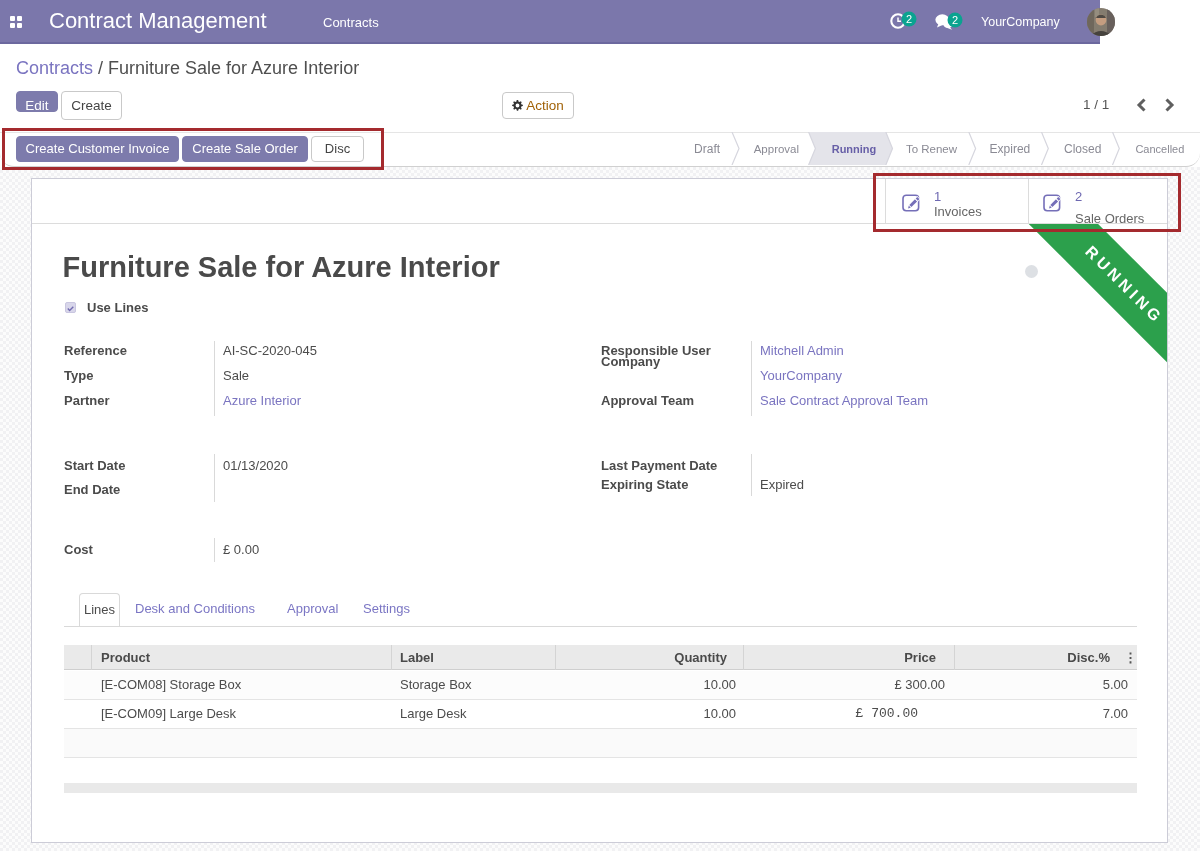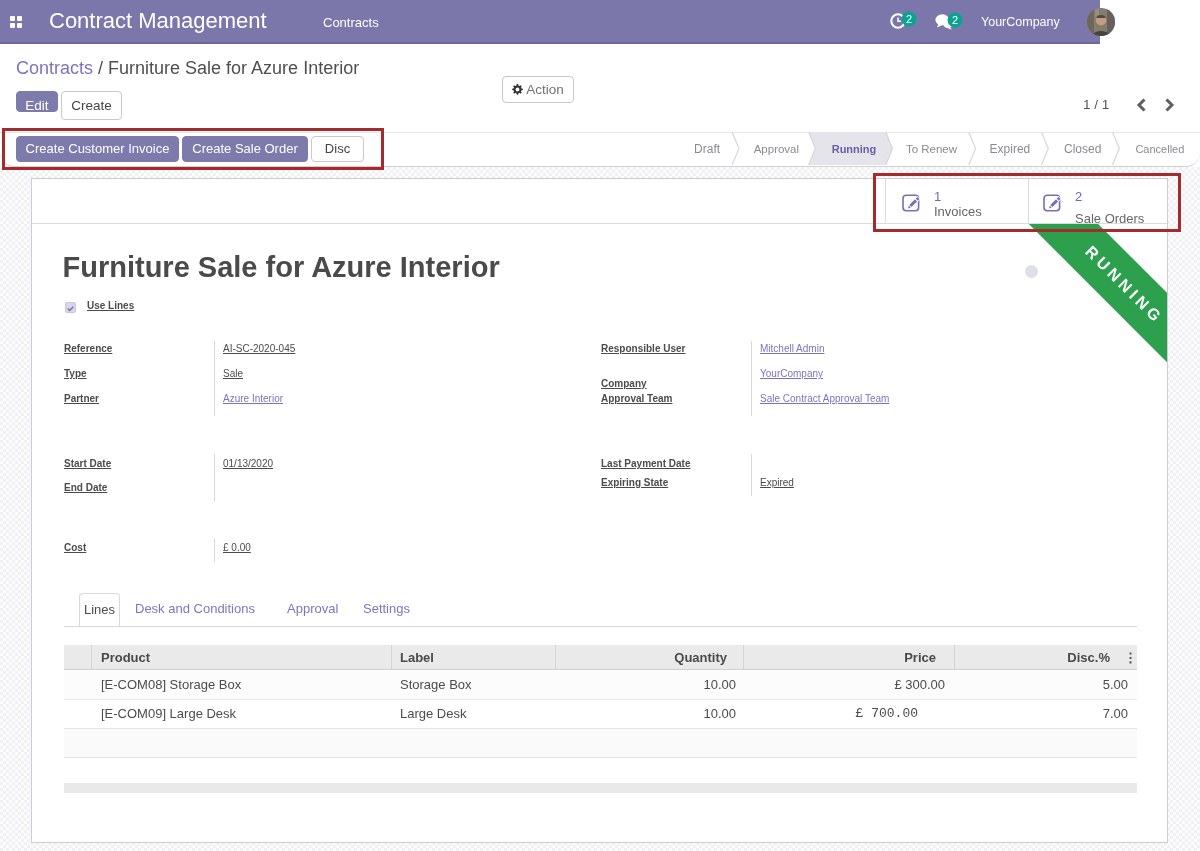--- a/index.html
+++ b/index.html
@@ -36,21 +36,21 @@
 .statnum { position:absolute; font-size:13px; color:#6e68b1; z-index:4; }
 .statlbl { position:absolute; font-size:13px; color:#666; z-index:4; }
 
 #ribbon { position:absolute; z-index:1; left:931.5px; top:120.5px; width:400px; height:49px; background:#2ca04c; transform:rotate(45deg); display:flex; align-items:center; justify-content:center; }
 #ribbon span { color:#fff; font-weight:bold; font-size:16px; letter-spacing:4px; transform:translateX(-56px); }
 
 #title { position:absolute; left:30.5px; top:72px; font-size:29px; font-weight:bold; color:#4a4a4a; }
 .olabel { font-weight:bold; color:#4b4b4b; }
 .olink { color:#7a74c0; }
 .sep { position:absolute; width:1px; background:#d9d9d9; }
-.frow { position:absolute; font-size:10px;text-decoration:underline; }
+.frow { position:absolute; font-size:13px; }
 
 
 #tabline { position:absolute; left:32px; top:446.5px; width:1073px; height:1px; background:#d9d9d9; }
 #tab-active { position:absolute; left:47px; top:414px; width:41px; height:33px; background:#fff; border:1px solid #d9d9d9; border-bottom:none; border-radius:4px 4px 0 0; text-align:center; line-height:31px; color:#4c4c4c; }
 .tablink { position:absolute; top:414px; height:32px; line-height:32px; color:#7b76c4; }
 
 
 #ltable { position:absolute; left:32px; top:466px; width:1073px; }
 #lhead { position:absolute; left:0; top:0; width:1073px; height:25px; background:#eaeaea; border-bottom:1px solid #cfcfcf; }
 #lhead .hsep { position:absolute; top:0; width:1px; height:25px; background:#d4d4d4; }
@@ -115,21 +115,21 @@
   </svg>
   <div class="navtext abs" style="left:1121px;top:15px">Marc Demo</div>
 </div>
 
 <div id="cpanel">
   <div id="breadcrumb"><a>Contracts</a> / Furniture Sale for Azure Interior</div>
 
   <div class="btn btn-primary" style="position:absolute;left:16px;top:47px;width:42px;height:21px;line-height:27px;">Edit</div>
   <div class="btn btn-white" style="position:absolute;left:61px;top:47px;width:61px;height:29px;line-height:27px;">Create</div>
 
-  <div class="btn btn-white" style="position:absolute;left:502px;top:32px;width:72px;height:27px;line-height:25px;color:#737373;">
+  <div class="btn btn-white" style="position:absolute;left:502px;top:48px;width:72px;height:27px;line-height:25px;color:#a16207;">
     <svg width="11" height="11" viewBox="0 0 16 16" style="vertical-align:-1px">
         <path fill="#333" d="M8 0l1 .1.3 2a6 6 0 011.8.8l1.7-1.2 1.4 1.4-1.2 1.7c.4.5.7 1.1.8 1.8l2 .3v2l-2 .3a6 6 0 01-.8 1.8l1.2 1.7-1.4 1.4-1.7-1.2a6 6 0 01-1.8.8l-.3 2h-2l-.3-2a6 6 0 01-1.8-.8l-1.7 1.2-1.4-1.4 1.2-1.7a6 6 0 01-.8-1.8l-2-.3v-2l2-.3c.1-.7.4-1.3.8-1.8L1.6 3.1 3 1.7l1.7 1.2c.5-.4 1.1-.7 1.8-.8l.3-2zm0 5.2a2.8 2.8 0 100 5.6 2.8 2.8 0 000-5.6z"></path>
       </svg>
     Action</div>
 
   <div class="abs" style="left:1083px;top:53px;font-size:13.5px;color:#555;">1 / 1</div>
   <svg class="abs" style="left:1135px;top:54px" width="14" height="14" viewBox="0 0 14 14">
       <path d="M9.5 1.5 L4 7 L9.5 12.5" fill="none" stroke="#5f5f5f" stroke-width="3"></path>
     </svg>
   <svg class="abs" style="left:1162px;top:54px" width="14" height="14" viewBox="0 0 14 14">
@@ -210,21 +210,21 @@
     <div class="frow olabel" style="left:32px;top:164px;">Reference</div>
     <div class="frow" style="left:191px;top:164px;">AI-SC-2020-045</div>
     <div class="frow olabel" style="left:32px;top:189px;">Type</div>
     <div class="frow" style="left:191px;top:189px;">Sale</div>
     <div class="frow olabel" style="left:32px;top:214px;">Partner</div>
     <div class="frow olink" style="left:191px;top:214px;">Azure Interior</div>
 
     <div class="sep" style="left:719px;top:161.5px;height:75px;"></div>
     <div class="frow olabel" style="left:569px;top:164px;">Responsible User</div>
     <div class="frow olink" style="left:728px;top:164px;">Mitchell Admin</div>
-    <div class="frow olabel" style="left:569px;top:199px;text-align:center;">Company</div>
+    <div class="frow olabel" style="left:569px;top:175px;text-align:center;">Company</div>
     <div class="frow olink" style="left:728px;top:189px;">YourCompany</div>
     <div class="frow olabel" style="left:569px;top:214px;">Approval Team</div>
     <div class="frow olink" style="left:728px;top:214px;">Sale Contract Approval Team</div>
 
     <div class="sep" style="left:182px;top:275px;height:48px;"></div>
     <div class="frow olabel" style="left:32px;top:279px;">Start Date</div>
     <div class="frow" style="left:191px;top:279px;">01/13/2020</div>
     <div class="frow olabel" style="left:32px;top:303px;">End Date</div>
 
     <div class="sep" style="left:719px;top:275px;height:42px;"></div>

